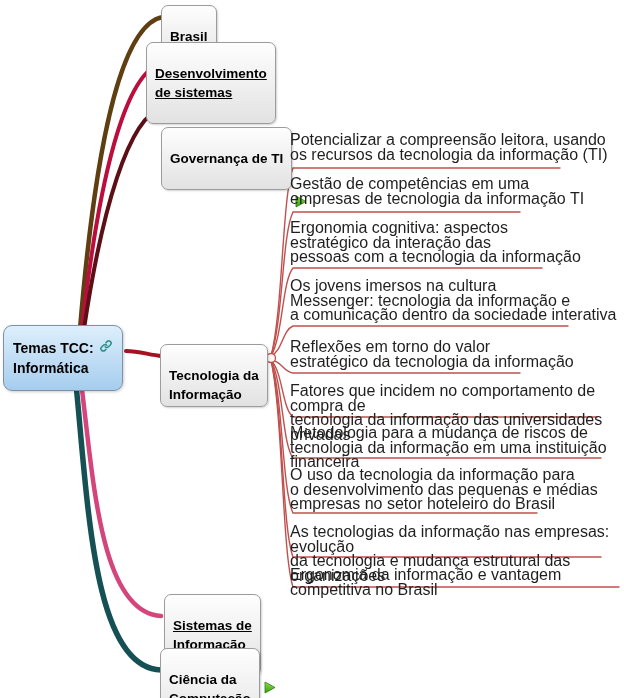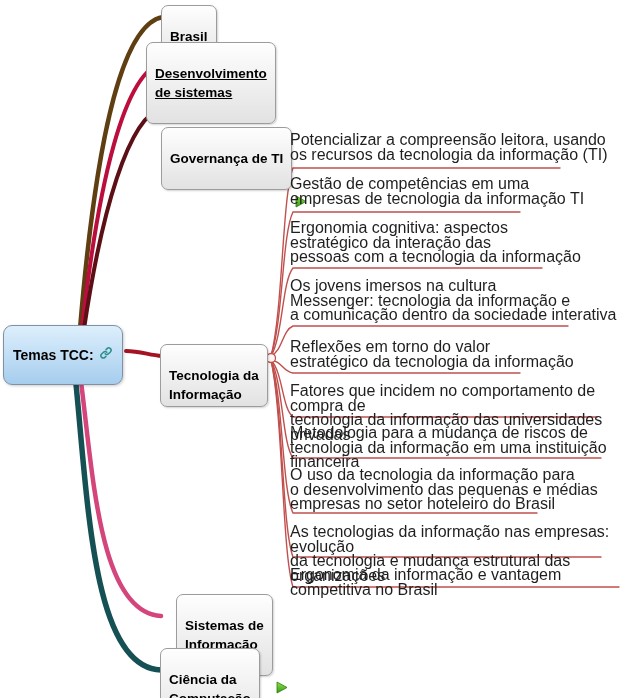--- a/index.html
+++ b/index.html
@@ -18,40 +18,40 @@
     padding:2px 8px;
     font-weight:bold;font-size:13.5px;line-height:19px;color:#000;
     white-space:pre-line;
     box-shadow:1px 1px 2px rgba(0,0,0,0.18);
   }
   .root-node{
     position:absolute;z-index:2;
     left:3px;top:325px;
     border:1.5px solid #8091a5;border-radius:9px;
     background:linear-gradient(#ddeffc,#a6cdee);
-    padding:19px 9px;
+    padding:12px 9px;
     font-weight:bold;font-size:14px;line-height:20px;color:#000;
     box-shadow:1px 1px 3px rgba(0,0,0,0.2);
   }
   .root-line{display:flex;align-items:center;gap:3px;}
   .link-icon{display:inline-block;margin-left:2px;}
   .arrow{
     position:absolute;right:-16px;bottom:1px;
     width:12px;height:13px;
   }
   .topic{
     position:absolute;left:290px;z-index:2;
     font-size:16px;line-height:14.6px;color:#1f1f1f;
     white-space:pre-line;
   }
   .n-redes{left:161px;top:5px;}
   .n-desenv{left:146px;top:42px;text-decoration:underline;}
   .n-gov{left:161px;top:95px;margin-top:32px;}
   .n-tec{left:160px;top:344px;}
-  .n-sis{left:176px;top:594px;}
+  .n-sis{left:164px;top:594px;text-decoration:underline;}
   .n-cie{left:160px;top:648px;}
 </style>
 </head>
 <body>
 
 <svg id="edges" width="624" height="698" viewBox="0 0 624 698">
   <defs>
     <linearGradient id="arrowGrad" x1="0" y1="0" x2="0" y2="1">
       <stop offset="0" stop-color="#94e04a"></stop>
       <stop offset="1" stop-color="#2f9e10"></stop>
@@ -79,20 +79,21 @@
 <div class="root-node">
   <div class="root-line">
     <span>Temas TCC:</span>
     <span class="link-icon">
       <svg width="14" height="14" viewBox="0 0 24 24">
         <path d="M10.6 13.4a4 4 0 0 0 5.7 0l3.2-3.2a4 4 0 0 0-5.7-5.7l-1.8 1.8" fill="none" stroke="#2e8f8c" stroke-width="2.6" stroke-linecap="round"></path>
         <path d="M13.4 10.6a4 4 0 0 0-5.7 0l-3.2 3.2a4 4 0 0 0 5.7 5.7l1.8-1.8" fill="none" stroke="#2e8f8c" stroke-width="2.6" stroke-linecap="round"></path>
       </svg>
     </span>
   </div>
+  <div>Informática</div>
 </div>
 
 <div class="node-box n-redes">
   <span>Brasil</span>
   <span class="arrow">
     <svg width="12" height="13" viewBox="0 0 12 13">
         <polygon points="1,1 11,6.5 1,12" fill="url(#arrowGrad)" stroke="#2d7a10" stroke-width="0.8"></polygon>
       </svg>
   </span>
 </div>

